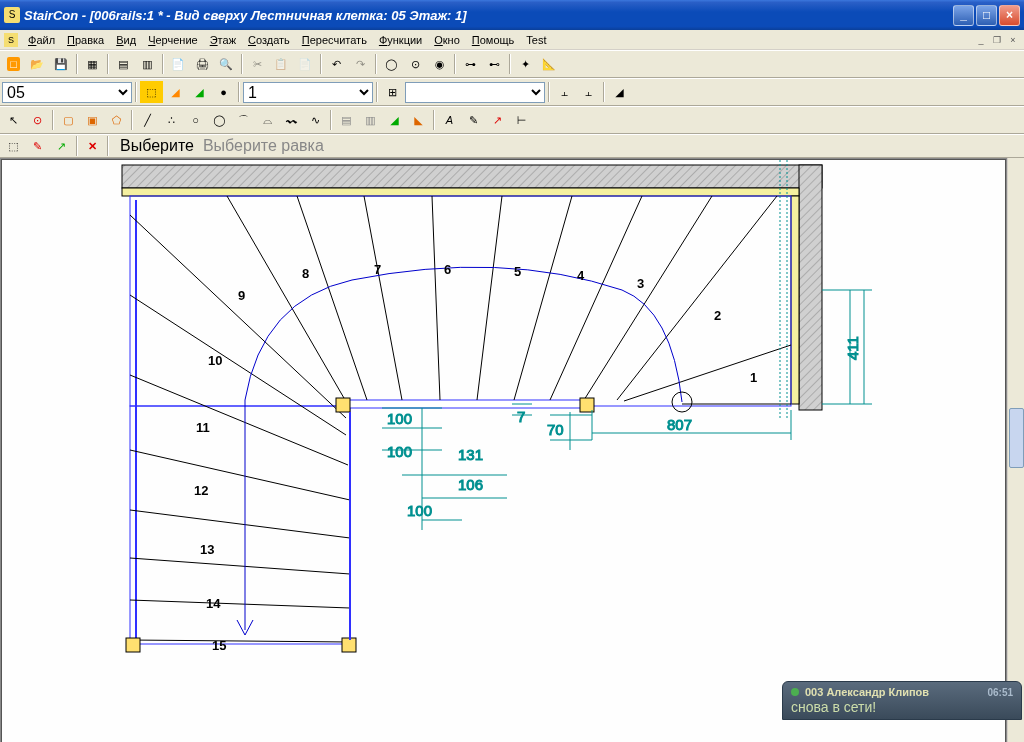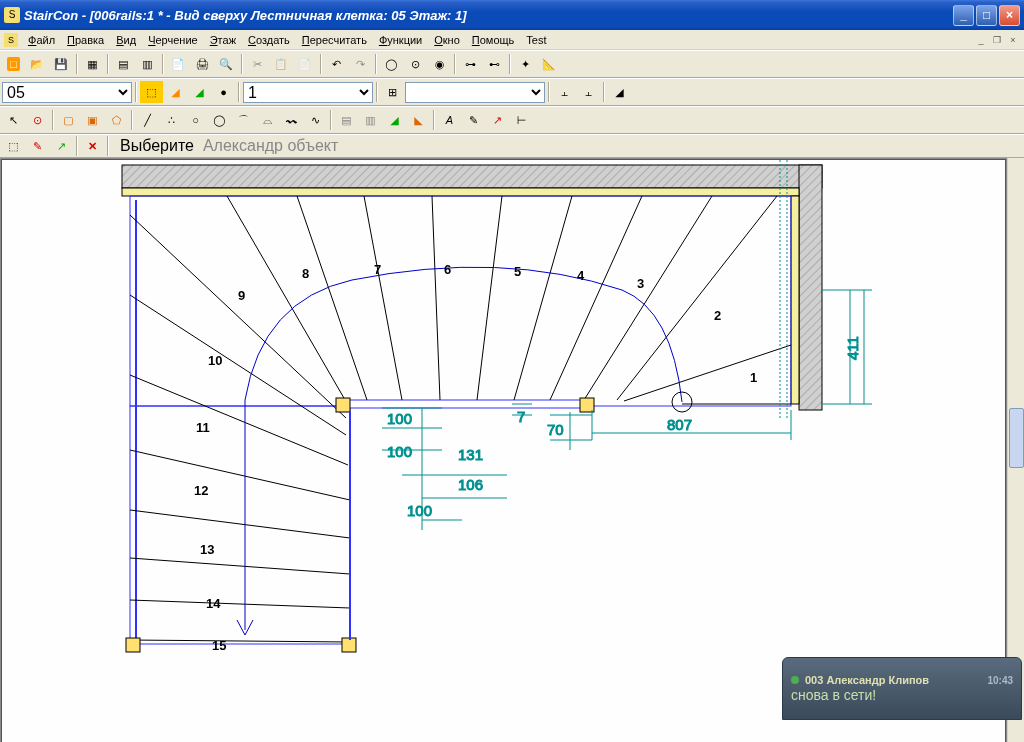--- a/index.html
+++ b/index.html
@@ -23,21 +23,21 @@
 .toolbar .tbtn { width: 23px; height: 22px; display: flex; align-items: center; justify-content: center; font-size: 11px; cursor: default; }
 .toolbar .sep { width: 2px; height: 20px; border-left: 1px solid #aca899; border-right: 1px solid #fff; margin: 0 2px; }
 .toolbar select, .toolbar .combo { height: 21px; font-size: 16px; background: white; border: 1px solid #7f9db9; }
 
 .workarea { position: relative; height: 608px; background: #898989; display: flex; }
 .canvas-wrap { flex: 1; background: #fefefe; position: relative; overflow: hidden; border: 1px solid #555; margin: 1px; }
 
 .scrollbar-v { width: 17px; background: #ece9d8; border-left: 1px solid #d4d0c8; position: relative; }
 .scrollbar-v .thumb { position: absolute; top: 250px; left: 1px; width: 15px; height: 60px; background: #c8d6ef; border: 1px solid #7f9db9; border-radius: 2px; }
 
-.notif { position: absolute; right: 2px; bottom: 22px; width: 240px; background: linear-gradient(to bottom, #5a6b7d, #3a4a5a); border-radius: 6px 6px 0 0; color: #e0e0b0; font-size: 11px; padding: 16px 8px; border: 1px solid #2a3a4a; }
+.notif { position: absolute; right: 2px; bottom: 22px; width: 240px; background: linear-gradient(to bottom, #5a6b7d, #3a4a5a); border-radius: 6px 6px 0 0; color: #e0e0b0; font-size: 11px; padding: 4px 8px; border: 1px solid #2a3a4a; }
 .notif .nhead { display: flex; align-items: center; font-weight: bold; }
 .notif .dot { width: 8px; height: 8px; background: #4caf50; border-radius: 50%; margin-right: 6px; }
 .notif .ntime { margin-left: auto; color: #aabbcc; font-size: 10px; }
 .notif .nbody { font-size: 14px; color: #ccddaa; margin-top: 1px; }
 svg text { font-family: sans-serif; }
 </style>
 </head>
 <body>
 
 <div class="titlebar">
@@ -156,21 +156,21 @@
 </div>
 
 <div class="toolbar" style="height:24px">
   <div class="tbtn">⬚</div>
   <div class="tbtn" style="color:#d00">✎</div>
   <div class="tbtn" style="color:#0a0">↗</div>
   <div class="sep"></div>
   <div class="tbtn" style="color:#d00;font-weight:bold">✕</div>
   <div class="sep"></div>
   <div style="padding:0 8px">Выберите</div>
-  <div style="color:#888">Александр объект</div>
+  <div style="color:#888">Выберите равка</div>
 </div>
 
 <div class="workarea">
   <div class="canvas-wrap">
     <svg width="1005" height="590" viewBox="0 0 1005 590">
 
       <defs>
         <pattern id="hatch" width="6" height="6" patternUnits="userSpaceOnUse" patternTransform="rotate(45)">
           <rect width="6" height="6" fill="#d0d0d0"></rect>
           <line x1="0" y1="0" x2="0" y2="6" stroke="#888" stroke-width="1"></line>
@@ -285,16 +285,16 @@
   </div>
   <div class="scrollbar-v">
       <div class="thumb"></div>
     </div>
 </div>
 
 <div class="notif">
   <div class="nhead">
     <span class="dot"></span>
     <span>003 Александр Клипов</span>
-    <span class="ntime">10:43</span>
+    <span class="ntime">06:51</span>
   </div>
   <div class="nbody">снова в сети!</div>
 </div>
 
 </body></html>

